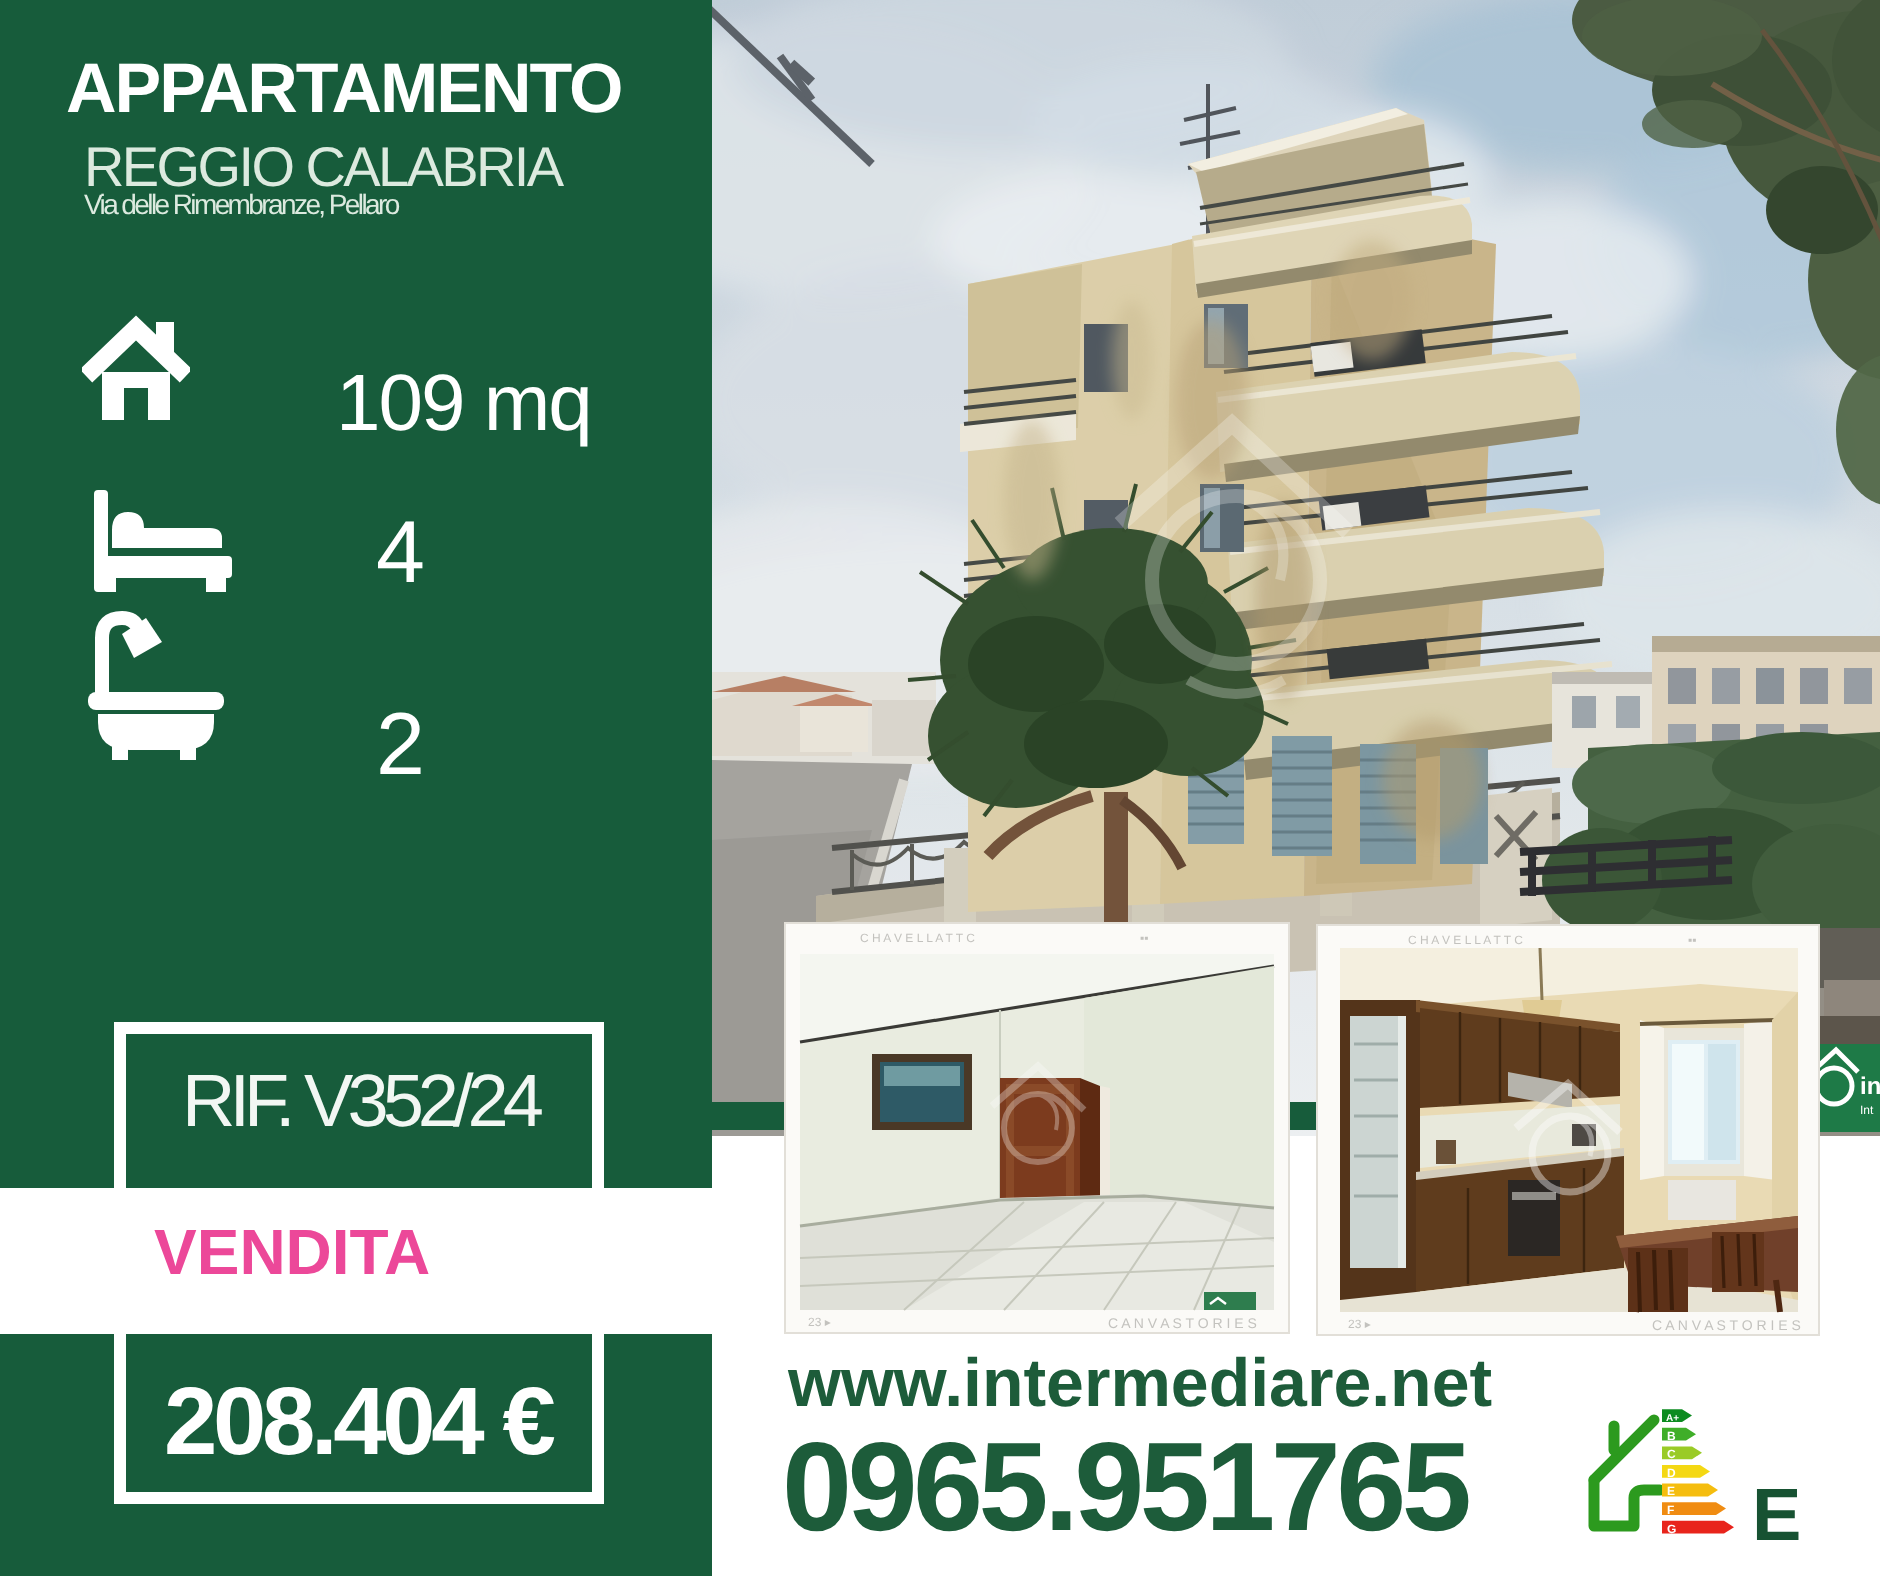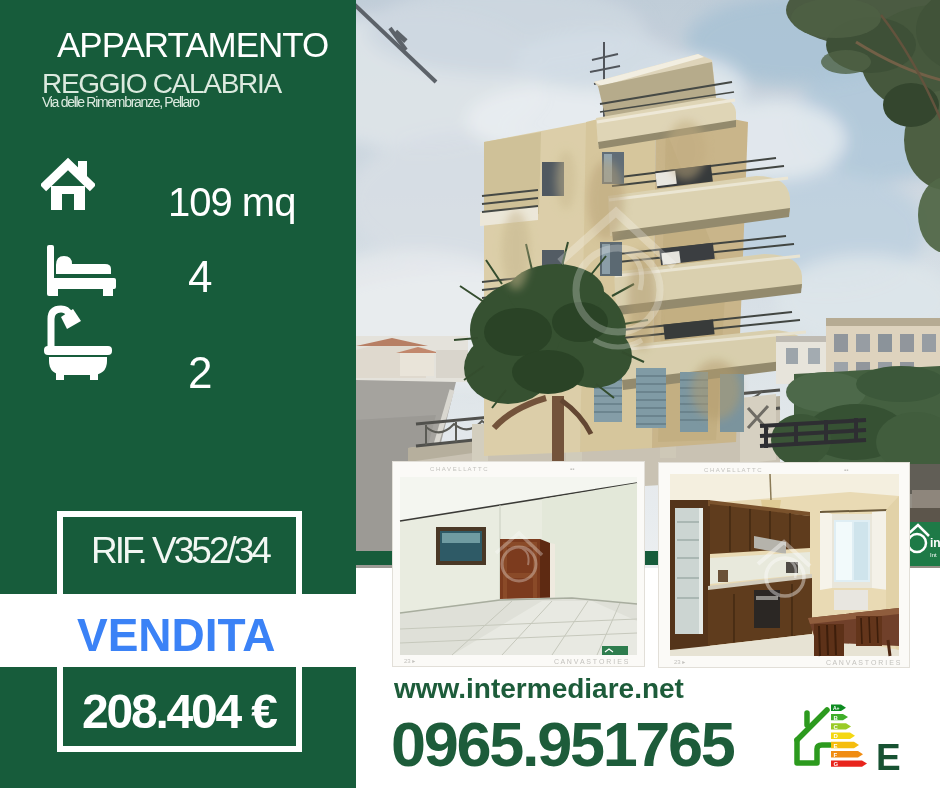--- a/index.html
+++ b/index.html
@@ -263,21 +263,21 @@
 <path d="M551 535 L562 525 L573 536" stroke="#fff" stroke-width="2.5" fill="none"></path>
 <text x="574" y="547" fill="#fff" font-size="12" font-weight="bold" font-family="Liberation Sans">in</text>
 <text x="574" y="557" fill="#fff" font-size="6" font-family="Liberation Sans">Int</text>
 </g>
 </svg>
 
 <div class="abs" style="left:340px;top:551px;width:568px;height:14px;background:#175c3b"></div>
 
 <div class="abs" style="left:0;top:0;width:356px;height:788px;background:#175c3b"></div>
 
-<div class="abs" style="left:57px;top:25px;font-size:35px;font-weight:normal;color:#ffffff;letter-spacing:-1px">APPARTAMENTO</div>
+<div class="abs" style="left:33px;top:25px;font-size:35px;font-weight:bold;color:#ffffff;letter-spacing:-1px">APPARTAMENTO</div>
 
 <div class="abs" style="left:42px;top:68px;font-size:28px;color:#dceadf;letter-spacing:-1.3px">REGGIO CALABRIA</div>
 
 <div class="abs" style="left:42px;top:94px;font-size:14px;color:#dceadf;letter-spacing:-1.3px">Via delle Rimembranze, Pellaro</div>
 
 <svg class="abs" style="left:41px;top:156px" width="54" height="56" viewBox="0 0 54 56">
 <rect x="37" y="5" width="9" height="16" fill="#fff"></rect>
 <path d="M2 32 L27 8 L52 32" fill="none" stroke="#fff" stroke-width="9"></path>
 <path d="M10 30 L44 30 L44 54 L33 54 L33 38 L21 38 L21 54 L10 54 Z" fill="#fff"></path>
 </svg>
@@ -302,25 +302,25 @@
 <rect x="13" y="68" width="8" height="7" fill="#fff"></rect>
 <rect x="47" y="68" width="8" height="7" fill="#fff"></rect>
 </svg>
 
 <div class="abs" style="left:188px;top:348px;font-size:44px;color:#ffffff">2</div>
 
 <div class="abs" style="left:57px;top:511px;width:233px;height:100px;border:6px solid #ffffff"></div>
 
 <div class="abs" style="left:57px;top:645px;width:233px;height:95px;border:6px solid #ffffff"></div>
 
-<div class="abs" style="left:91px;top:530px;font-size:37px;color:#f2f7f3;letter-spacing:-3px">RIF. V352/34</div>
+<div class="abs" style="left:91px;top:530px;font-size:37px;color:#f2f7f3;letter-spacing:-3px">RIF. V352/24</div>
 
 <div class="abs" style="left:0;top:594px;width:356px;height:73px;background:#ffffff"></div>
 
-<div class="abs" style="left:77px;top:608px;font-size:46px;font-weight:bold;color:#3b82f6">VENDITA</div>
+<div class="abs" style="left:77px;top:608px;font-size:32px;font-weight:bold;color:#ec4899">VENDITA</div>
 
 <div class="abs" style="left:82px;top:684px;font-size:48px;font-weight:bold;color:#ffffff;letter-spacing:-2.2px">208.404 €</div>
 
 <svg class="abs" style="left:392px;top:461px" width="253" height="206" viewBox="0 0 253 206">
 
 <rect x="0" y="0" width="253" height="206" fill="#fbfaf7"></rect>
 <rect x="0.5" y="0.5" width="252" height="205" fill="none" stroke="#e2dfd8" stroke-width="1"></rect>
 
 <g fill="#c3c2be" font-family="Liberation Sans" font-size="6">
 <text x="38" y="10">C H A V E L L A  T T C</text>
@@ -436,21 +436,21 @@
 <path d="M203 156 l1 26 M211 155 l1 26 M219 155 l1 26" stroke="#3d1e0b" stroke-width="1.6" fill="none"></path>
 
 <g opacity="0.4" stroke="#ffffff" fill="none">
 <path d="M100 102 L126 80 L152 104" stroke-width="4"></path>
 <circle cx="127" cy="115" r="19" stroke-width="3.5"></circle>
 <path d="M127 96 q14 5 10 20" stroke-width="2.5"></path>
 </g>
 </g>
 </svg>
 
-<div class="abs" style="left:394px;top:673px;font-size:28px;font-weight:bold;color:#1d5c3a">www.intermediare.net</div>
+<div class="abs" style="left:394px;top:673px;font-size:34px;font-weight:bold;color:#1d5c3a">www.intermediare.net</div>
 
 <div class="abs" style="left:391px;top:708px;font-size:63px;font-weight:bold;color:#1d5c3a;letter-spacing:-2.3px">0965.951765</div>
 
 <svg class="abs" style="left:792px;top:700px" width="80" height="72" viewBox="0 0 80 72">
 
 <g fill="none" stroke="#2c9a1e" stroke-width="5.5" stroke-linecap="round" stroke-linejoin="round">
 <path d="M5 40 L35 10"></path>
 <path d="M15 25 L15 13"></path>
 <path d="M5 40 L5 63 L25 63 L25 49 Q25 45 30 45 L38 45"></path>
 </g>

